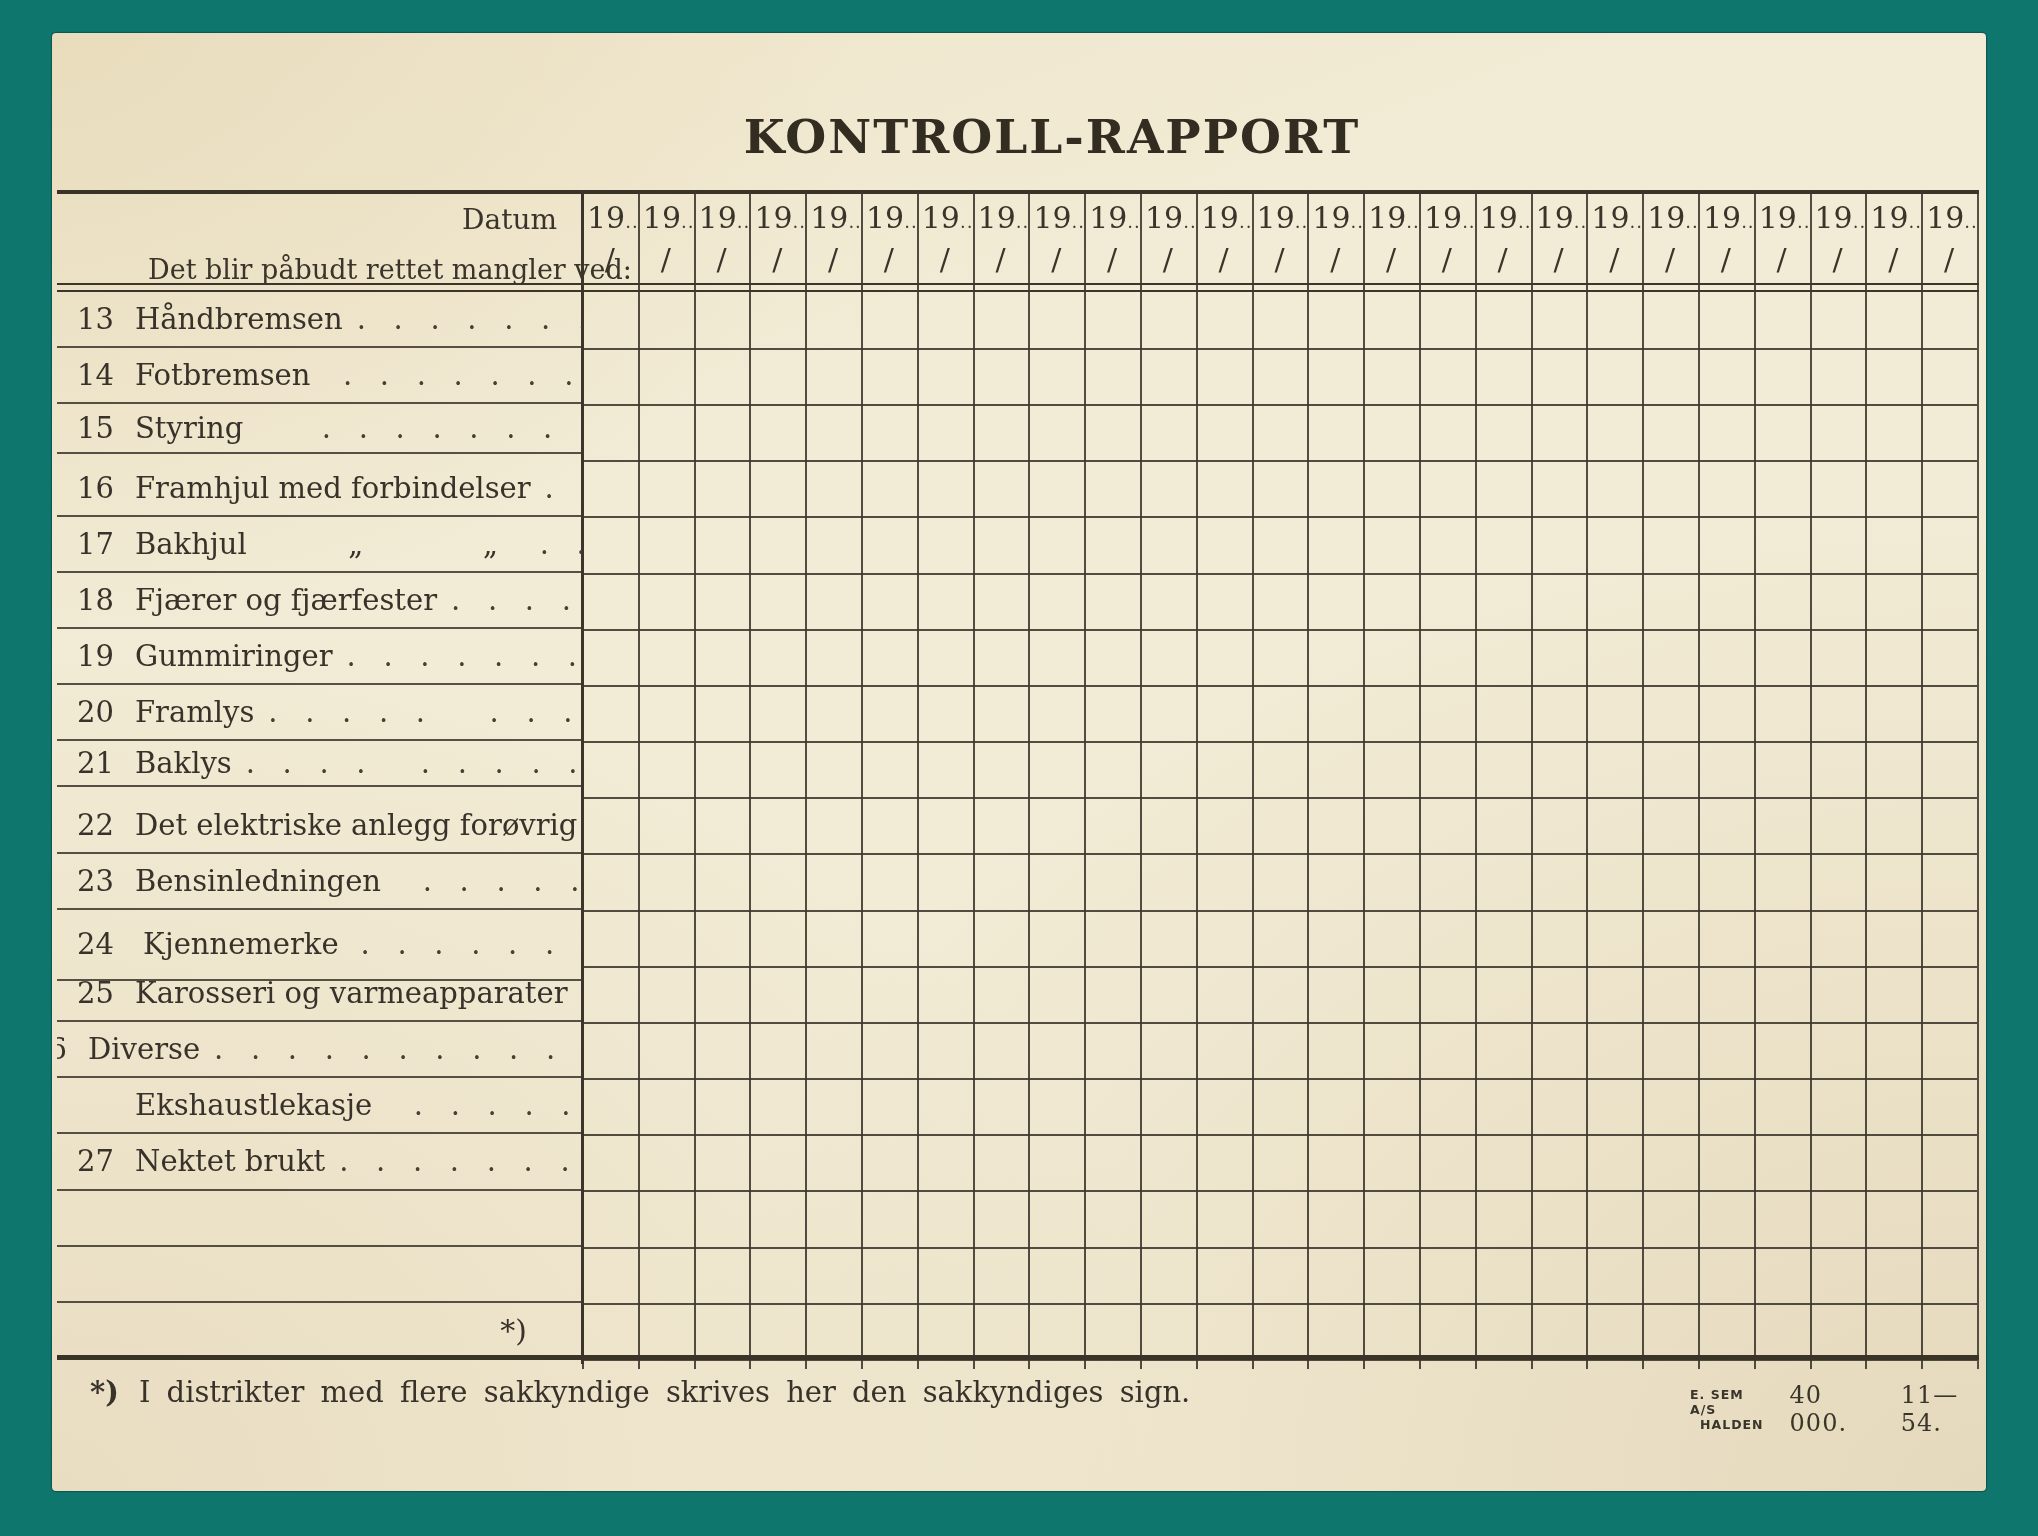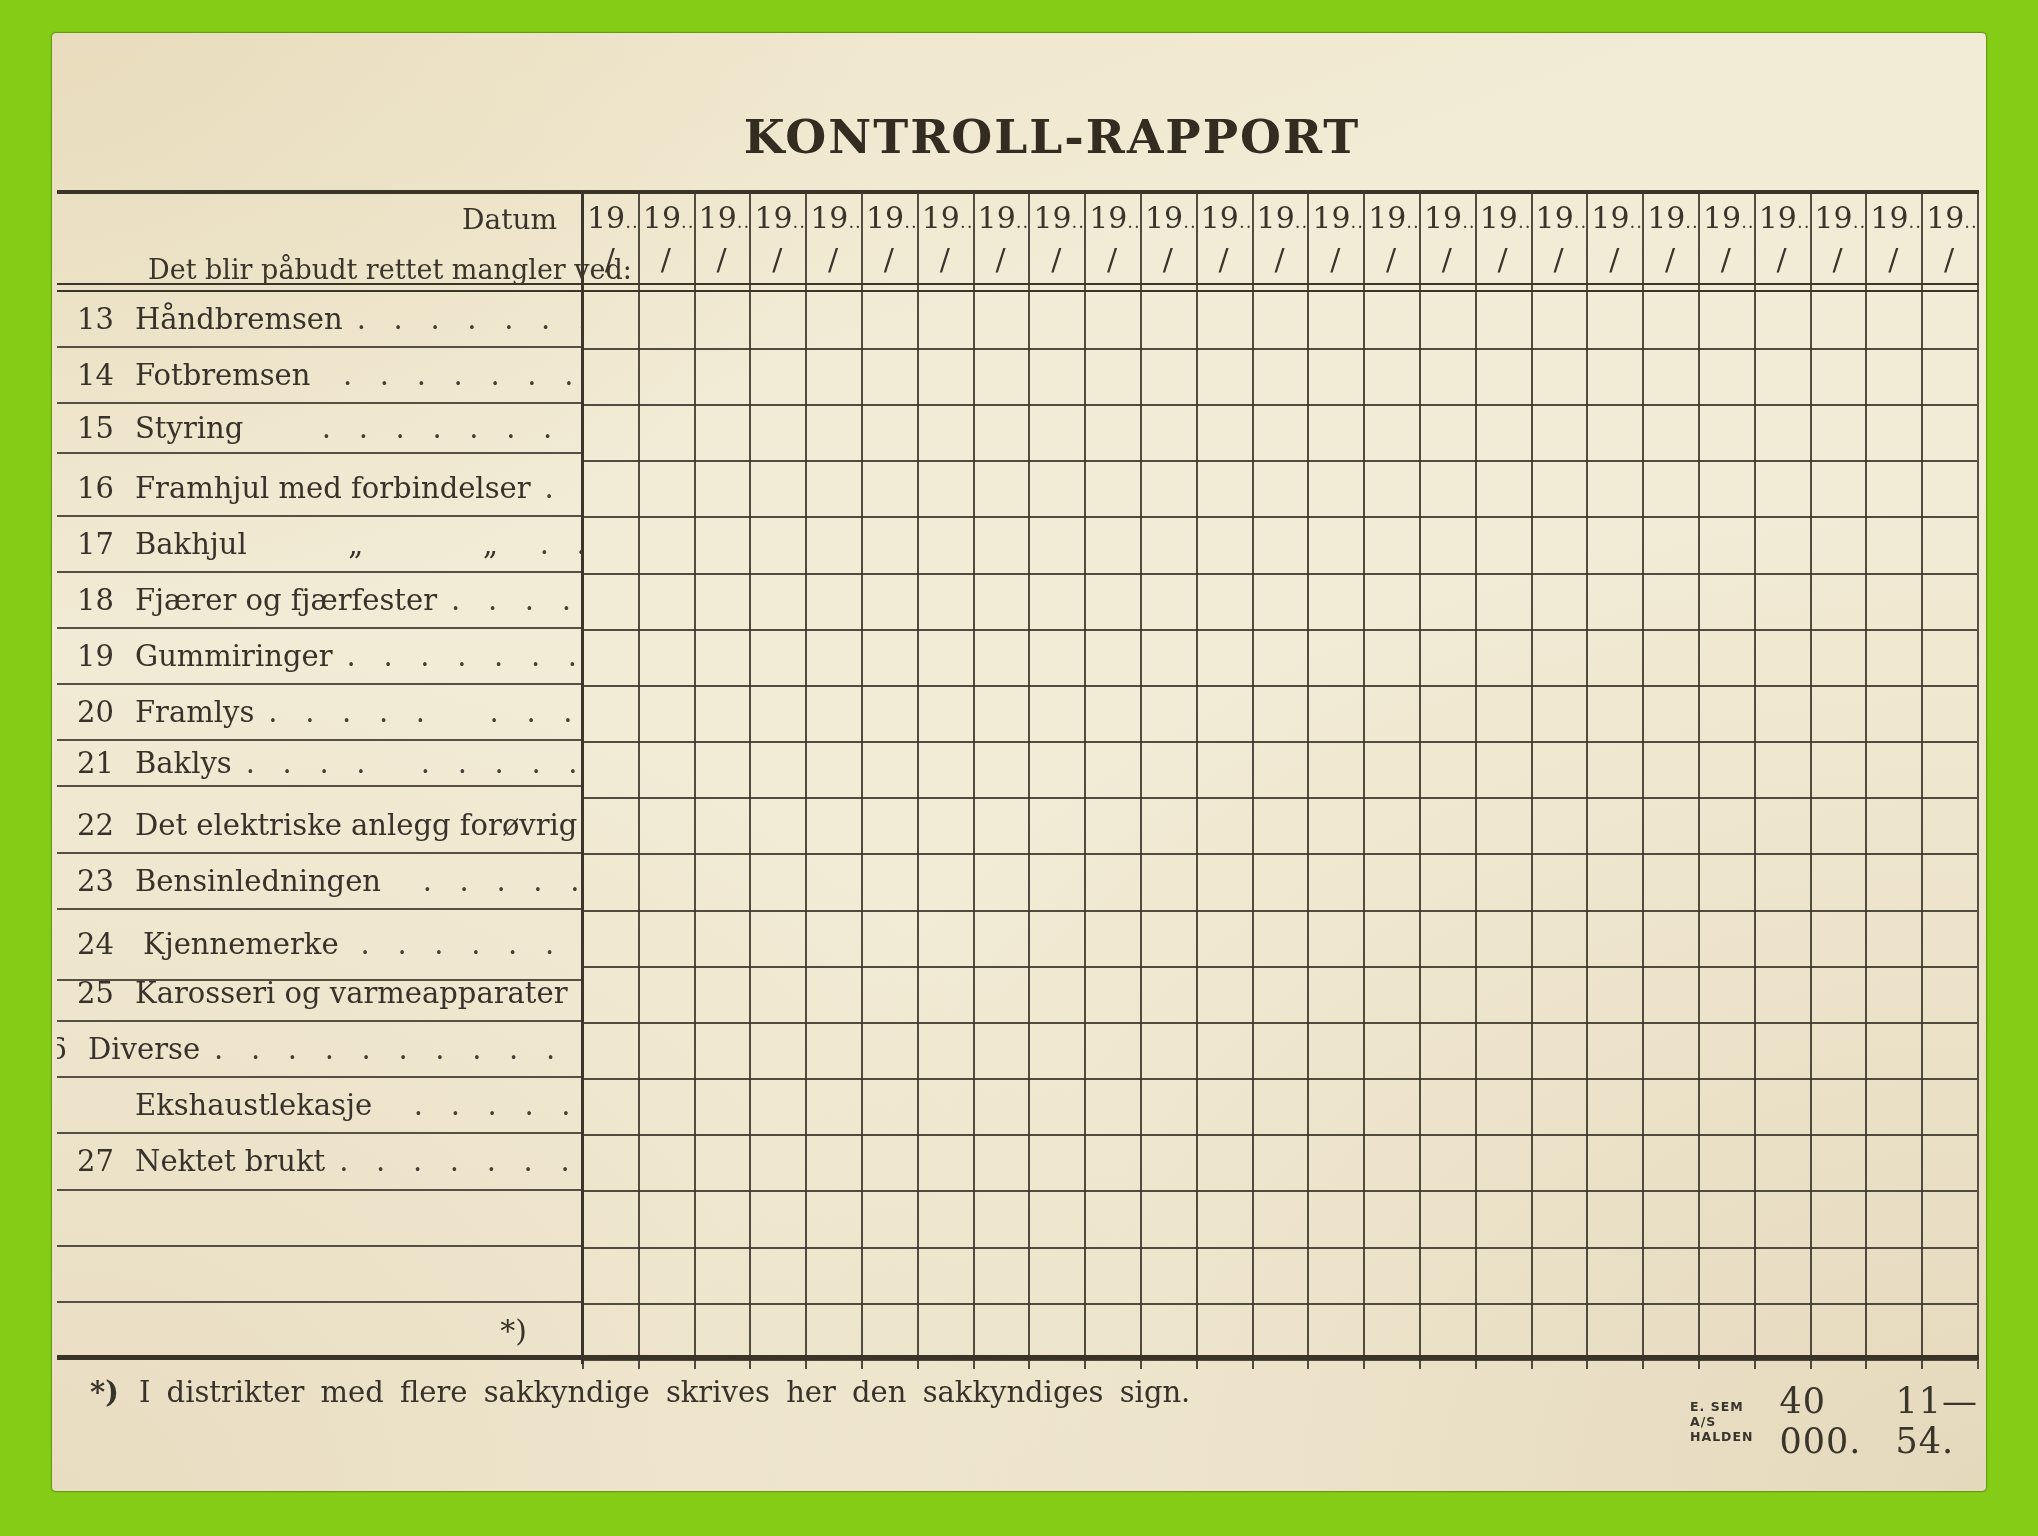--- a/index.html
+++ b/index.html
@@ -1,16 +1,16 @@
 <!DOCTYPE html>
 <html lang="no"><head>
 <meta charset="utf-8">
 <style>
   html,body{margin:0;padding:0;background:#0b0a08;}
-  .stage{position:relative;width:2038px;height:1536px;background:#84cc16;overflow:hidden;
+  .stage{position:relative;width:2038px;height:1536px;background:#0f766e;overflow:hidden;
          font-family:"DejaVu Serif","Liberation Serif",serif;color:#38322a;}
   .card{position:absolute;left:52px;top:33px;width:1934px;height:1458px;border-radius:4px;
         background-color:#f2ebd5;
         background-image:
           linear-gradient(160deg, rgba(228,212,170,.30), rgba(0,0,0,0) 28%),
           radial-gradient(ellipse at 100% 100%, rgba(208,188,148,.38), rgba(0,0,0,0) 48%),
           radial-gradient(ellipse at 0% 100%, rgba(214,194,154,.34), rgba(0,0,0,0) 42%),
           radial-gradient(ellipse at 0% 0%, rgba(216,198,158,.30), rgba(0,0,0,0) 30%);
         box-shadow:0 0 2px rgba(0,0,0,.9);}
   .title{position:absolute;left:100px;top:76px;width:1800px;text-align:center;
@@ -45,21 +45,21 @@
   .lr-dots{white-space:pre;margin-left:14px;color:#454035;}
   .lr-star{width:100%;text-align:right;padding-right:55px;box-sizing:border-box;font-size:30px;}
   .bottom-border{position:absolute;left:5px;top:1322px;width:1922px;height:5px;background:#393328;}
   .footnote{position:absolute;left:38px;top:1342px;font-size:29px;color:#38322a;word-spacing:7px;}
   .fn-marker{font-weight:bold;margin-right:20px;}
   .printer{position:absolute;left:1638px;top:1348px;display:flex;align-items:center;gap:26px;
            color:#3a352b;}
   .printer-name{display:flex;flex-direction:column;align-items:flex-end;
                 font-family:"DejaVu Sans","Liberation Sans",sans-serif;
                 font-size:12.5px;font-weight:bold;letter-spacing:1px;line-height:15px;}
-  .printer-num{font-size:35px;letter-spacing:1px;}
+  .printer-num{font-size:24px;letter-spacing:1px;}
 </style>
 </head>
 <body>
 
 <div class="stage">
   <div class="card">
 
     <div class="title">KONTROLL-RAPPORT</div>
 
     <div class="top-border"></div>

